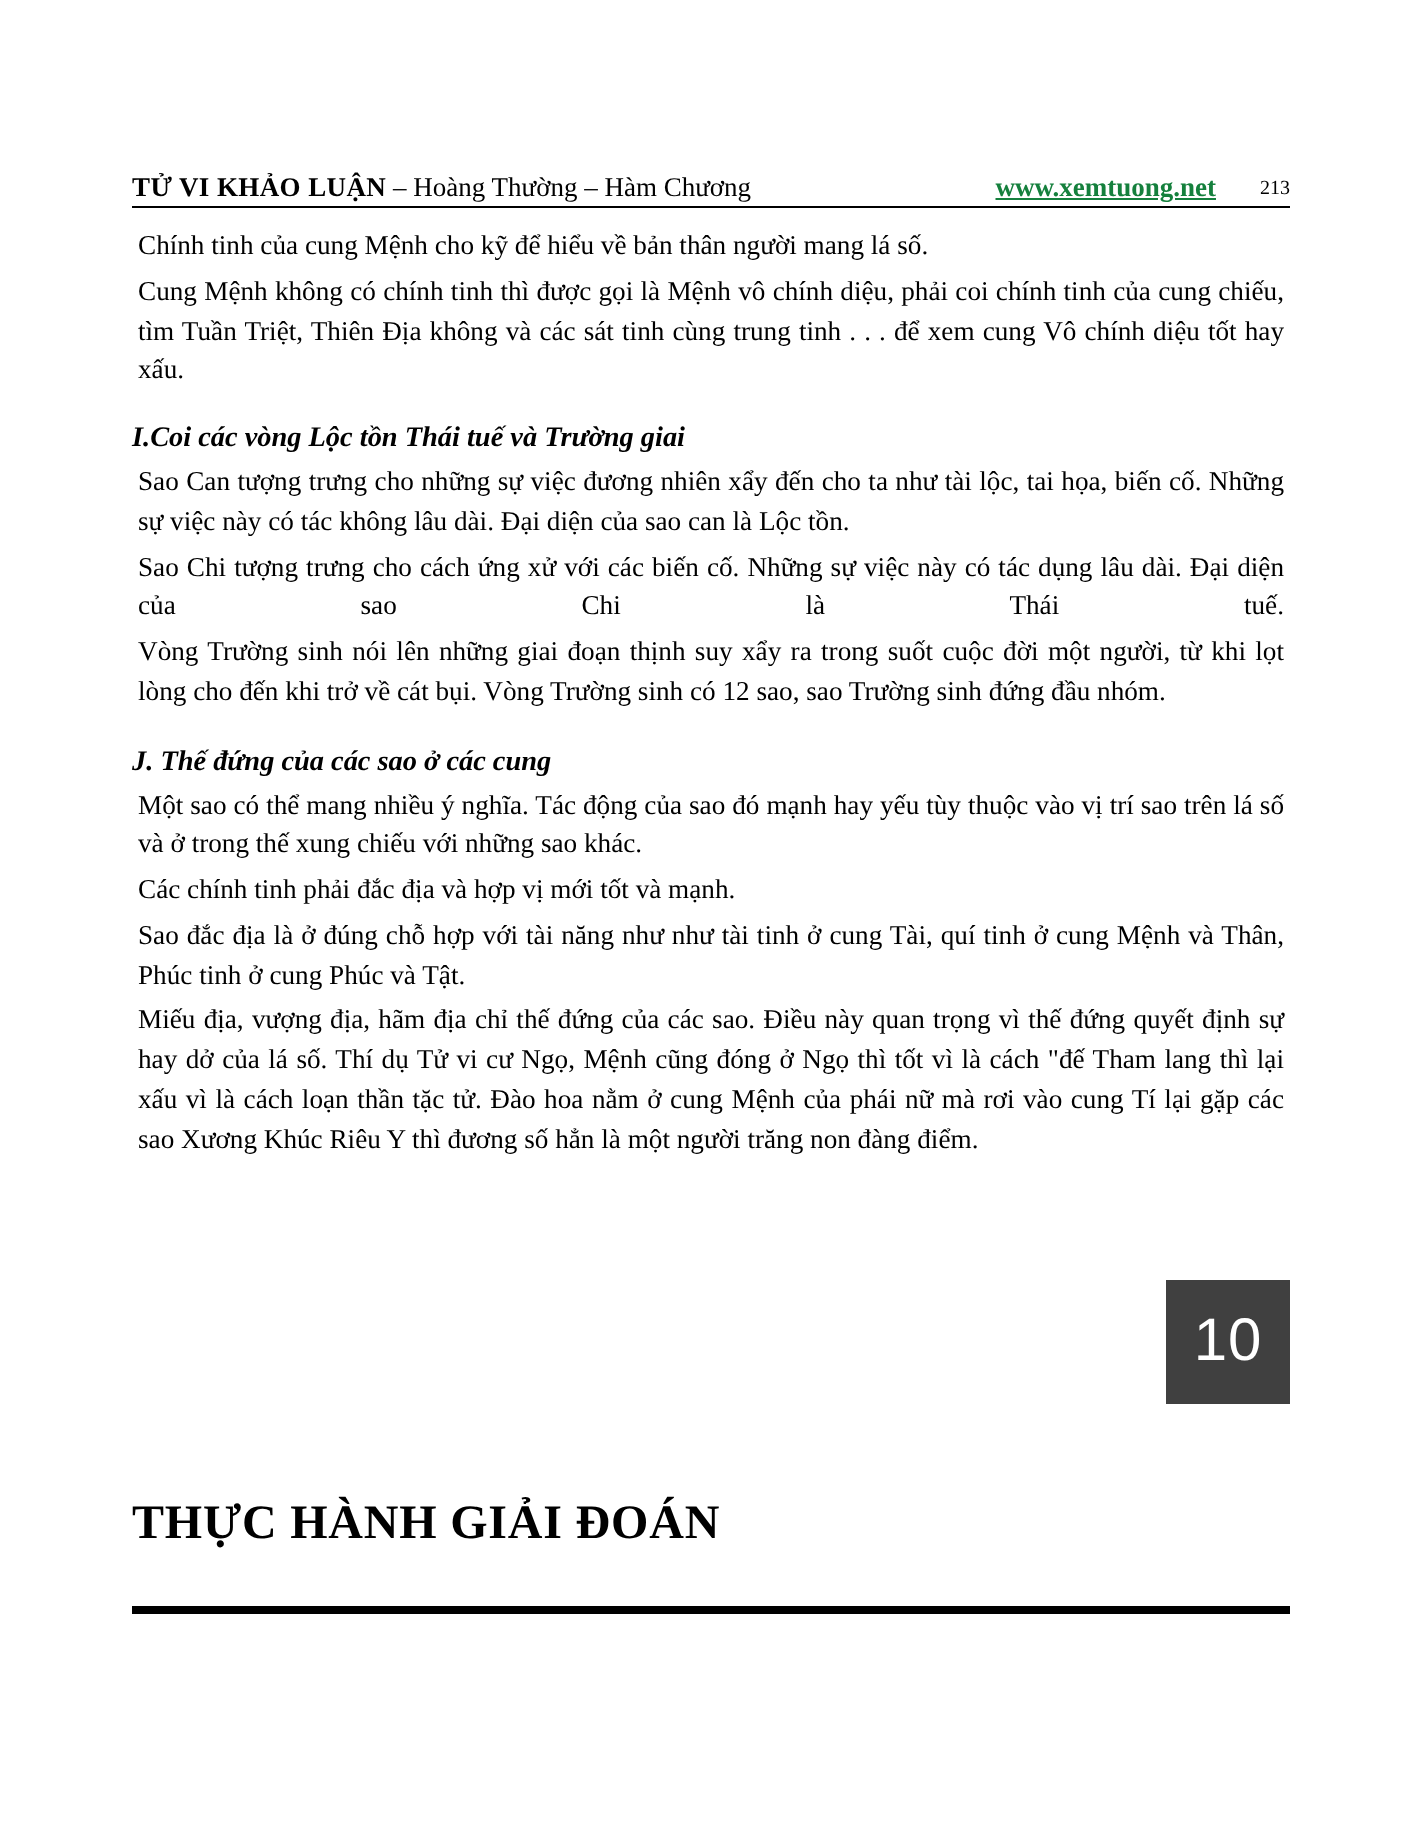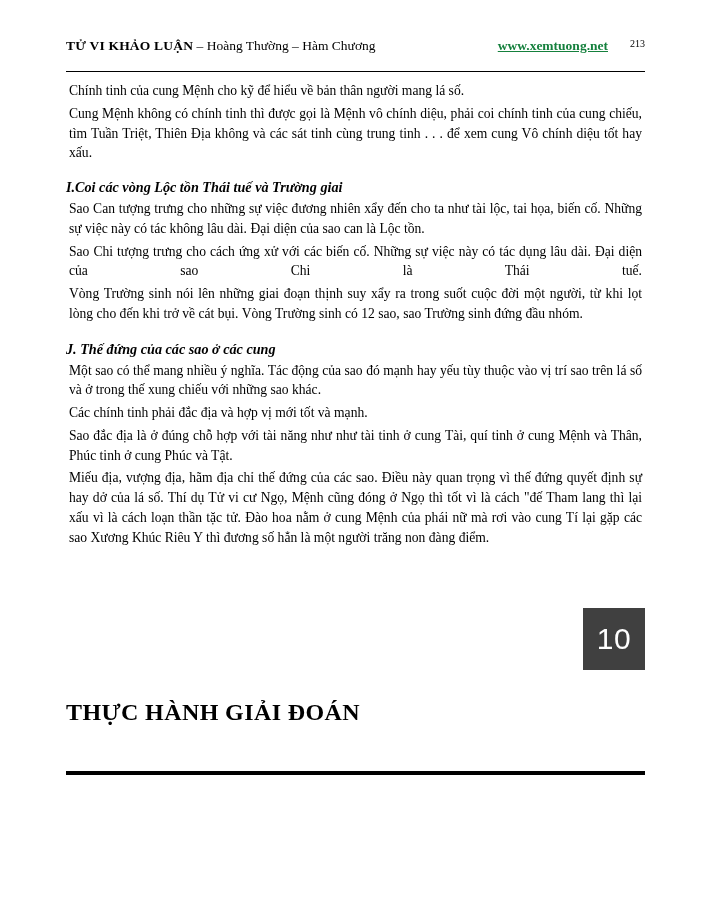--- a/index.html
+++ b/index.html
@@ -19,23 +19,24 @@
     position: absolute;
     left: 0; top: 0;
     width: 705px;
     height: 913px;
     box-sizing: border-box;
     padding: 38px 60px 0 66px;
   }
   
   .header {
     display: flex;
-    align-items: flex-start;
+    align-items: center;
     font-size: 13.5px;
-    padding-bottom: 16px;
+    padding-bottom: 0;
+    margin-top: 48px;
   }
   .header .book-title {
     font-weight: bold;
     letter-spacing: 0.2px;
     white-space: nowrap;
   }
   .header .authors {
     font-weight: normal;
     white-space: nowrap;
   }
@@ -93,21 +94,21 @@
     display: flex;
     align-items: center;
     justify-content: center;
     font-size: 30px;
     font-family: "Liberation Sans", sans-serif;
     letter-spacing: 0.5px;
   }
   .chapter-title {
     position: absolute;
     left: 0;
-    top: 91px;
+    top: 109px;
     font-size: 24px;
     font-weight: bold;
     letter-spacing: 0.4px;
   }
   .rule-bottom {
     position: absolute;
     left: 0;
     right: 0;
     top: 163px;
     border-top: 4px solid #000;

